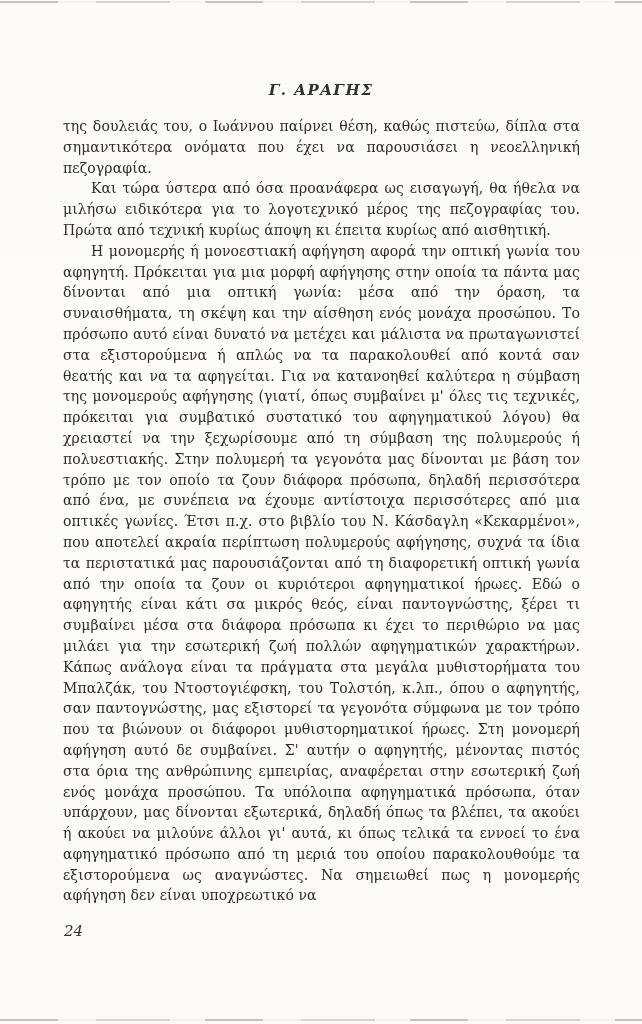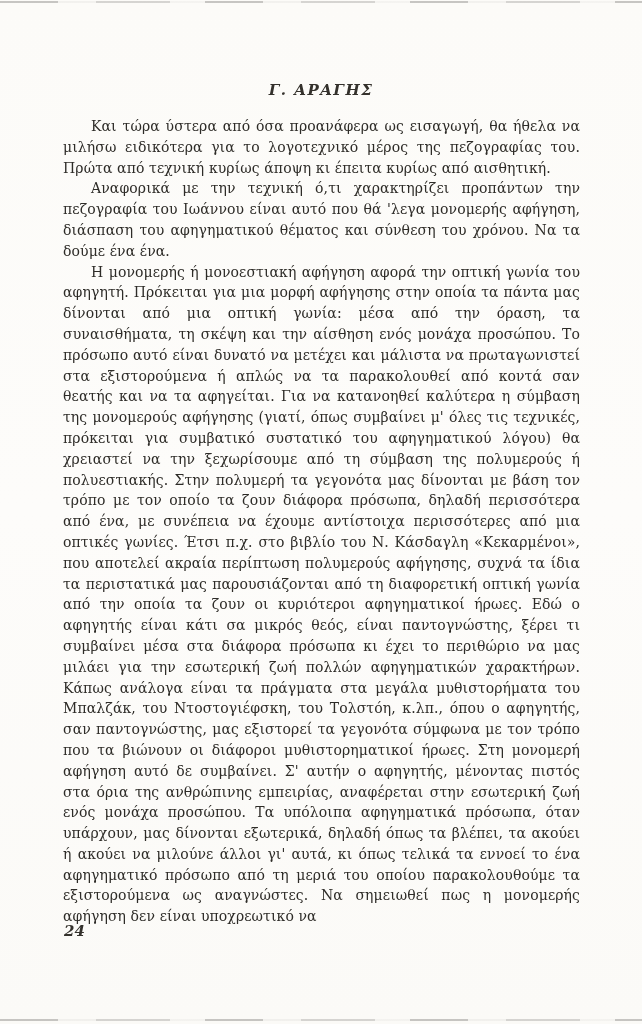--- a/index.html
+++ b/index.html
@@ -57,38 +57,38 @@
     color: #2e2c28;
   }
   .para { margin: 0; }
   .para.gap { }
   .para.indent { text-indent: 28px; }
   .page-number {
     position: absolute;
     top: 922px;
     left: 64px;
     font-style: italic;
-    font-weight: bold;
+    font-weight: normal;
     font-size: 15px;
     color: #34312c;
   }
 </style>
 </head>
 <body>
 
 <div class="page">
 
   <div class="scan-edge top"></div>
 
   <div class="running-head">Γ. ΑΡΑΓΗΣ</div>
 
   <div class="body-text">
 
+  <p class="para">της δουλειάς του, ο Ιωάννου παίρνει θέση, καθώς πιστεύω, δίπλα στα σημαντικότερα ονόματα που έχει να παρουσιάσει η νεοελληνική πεζογραφία.</p>
       <p class="para indent gap">Και τώρα ύστερα από όσα προανάφερα ως εισαγωγή, θα ήθελα να μιλήσω ειδικότερα για το λογοτεχνικό μέρος της πεζογραφίας του. Πρώτα από τεχνική κυρίως άποψη κι έπειτα κυρίως από αισθητική.</p>
-      <p class="para indent gap">Αναφορικά με την τεχνική ό,τι χαρακτηρίζει προπάντων την πεζογραφία του Ιωάννου είναι αυτό που θά 'λεγα μονομερής αφήγηση, διάσπαση του αφηγηματικού θέματος και σύνθεση του χρόνου. Να τα δούμε ένα ένα.</p>
       <p class="para indent">Η μονομερής ή μονοεστιακή αφήγηση αφορά την οπτική γωνία του αφηγητή. Πρόκειται για μια μορφή αφήγησης στην οποία τα πάντα μας δίνονται από μια οπτική γωνία: μέσα από την όραση, τα συναισθήματα, τη σκέψη και την αίσθηση ενός μονάχα προσώπου. Το πρόσωπο αυτό είναι δυνατό να μετέχει και μάλιστα να πρωταγωνιστεί στα εξιστορούμενα ή απλώς να τα παρακολουθεί από κοντά σαν θεατής και να τα αφηγείται. Για να κατανοηθεί καλύτερα η σύμβαση της μονομερούς αφήγησης (γιατί, όπως συμβαίνει μ' όλες τις τεχνικές, πρόκειται για συμβατικό συστατικό του αφηγηματικού λόγου) θα χρειαστεί να την ξεχωρίσουμε από τη σύμβαση της πολυμερούς ή πολυεστιακής. Στην πολυμερή τα γεγονότα μας δίνονται με βάση τον τρόπο με τον οποίο τα ζουν διάφορα πρόσωπα, δηλαδή περισσότερα από ένα, με συνέπεια να έχουμε αντίστοιχα περισσότερες από μια οπτικές γωνίες. Έτσι π.χ. στο βιβλίο του Ν. Κάσδαγλη «Κεκαρμένοι», που αποτελεί ακραία περίπτωση πολυμερούς αφήγησης, συχνά τα ίδια τα περιστατικά μας παρουσιάζονται από τη διαφορετική οπτική γωνία από την οποία τα ζουν οι κυριότεροι αφηγηματικοί ήρωες. Εδώ ο αφηγητής είναι κάτι σα μικρός θεός, είναι παντογνώστης, ξέρει τι συμβαίνει μέσα στα διάφορα πρόσωπα κι έχει το περιθώριο να μας μιλάει για την εσωτερική ζωή πολλών αφηγηματικών χαρακτήρων. Κάπως ανάλογα είναι τα πράγματα στα μεγάλα μυθιστορήματα του Μπαλζάκ, του Ντοστογιέφσκη, του Τολστόη, κ.λπ., όπου ο αφηγητής, σαν παντογνώστης, μας εξιστορεί τα γεγονότα σύμφωνα με τον τρόπο που τα βιώνουν οι διάφοροι μυθιστορηματικοί ήρωες. Στη μονομερή αφήγηση αυτό δε συμβαίνει. Σ' αυτήν ο αφηγητής, μένοντας πιστός στα όρια της ανθρώπινης εμπειρίας, αναφέρεται στην εσωτερική ζωή ενός μονάχα προσώπου. Τα υπόλοιπα αφηγηματικά πρόσωπα, όταν υπάρχουν, μας δίνονται εξωτερικά, δηλαδή όπως τα βλέπει, τα ακούει ή ακούει να μιλούνε άλλοι γι' αυτά, κι όπως τελικά τα εννοεί το ένα αφηγηματικό πρόσωπο από τη μεριά του οποίου παρακολουθούμε τα εξιστορούμενα ως αναγνώστες. Να σημειωθεί πως η μονομερής αφήγηση δεν είναι υποχρεωτικό να</p>
     </div>
 
   <div class="page-number">24</div>
 
   <div class="scan-edge bottom"></div>
 
 </div>
 
 </body></html>

